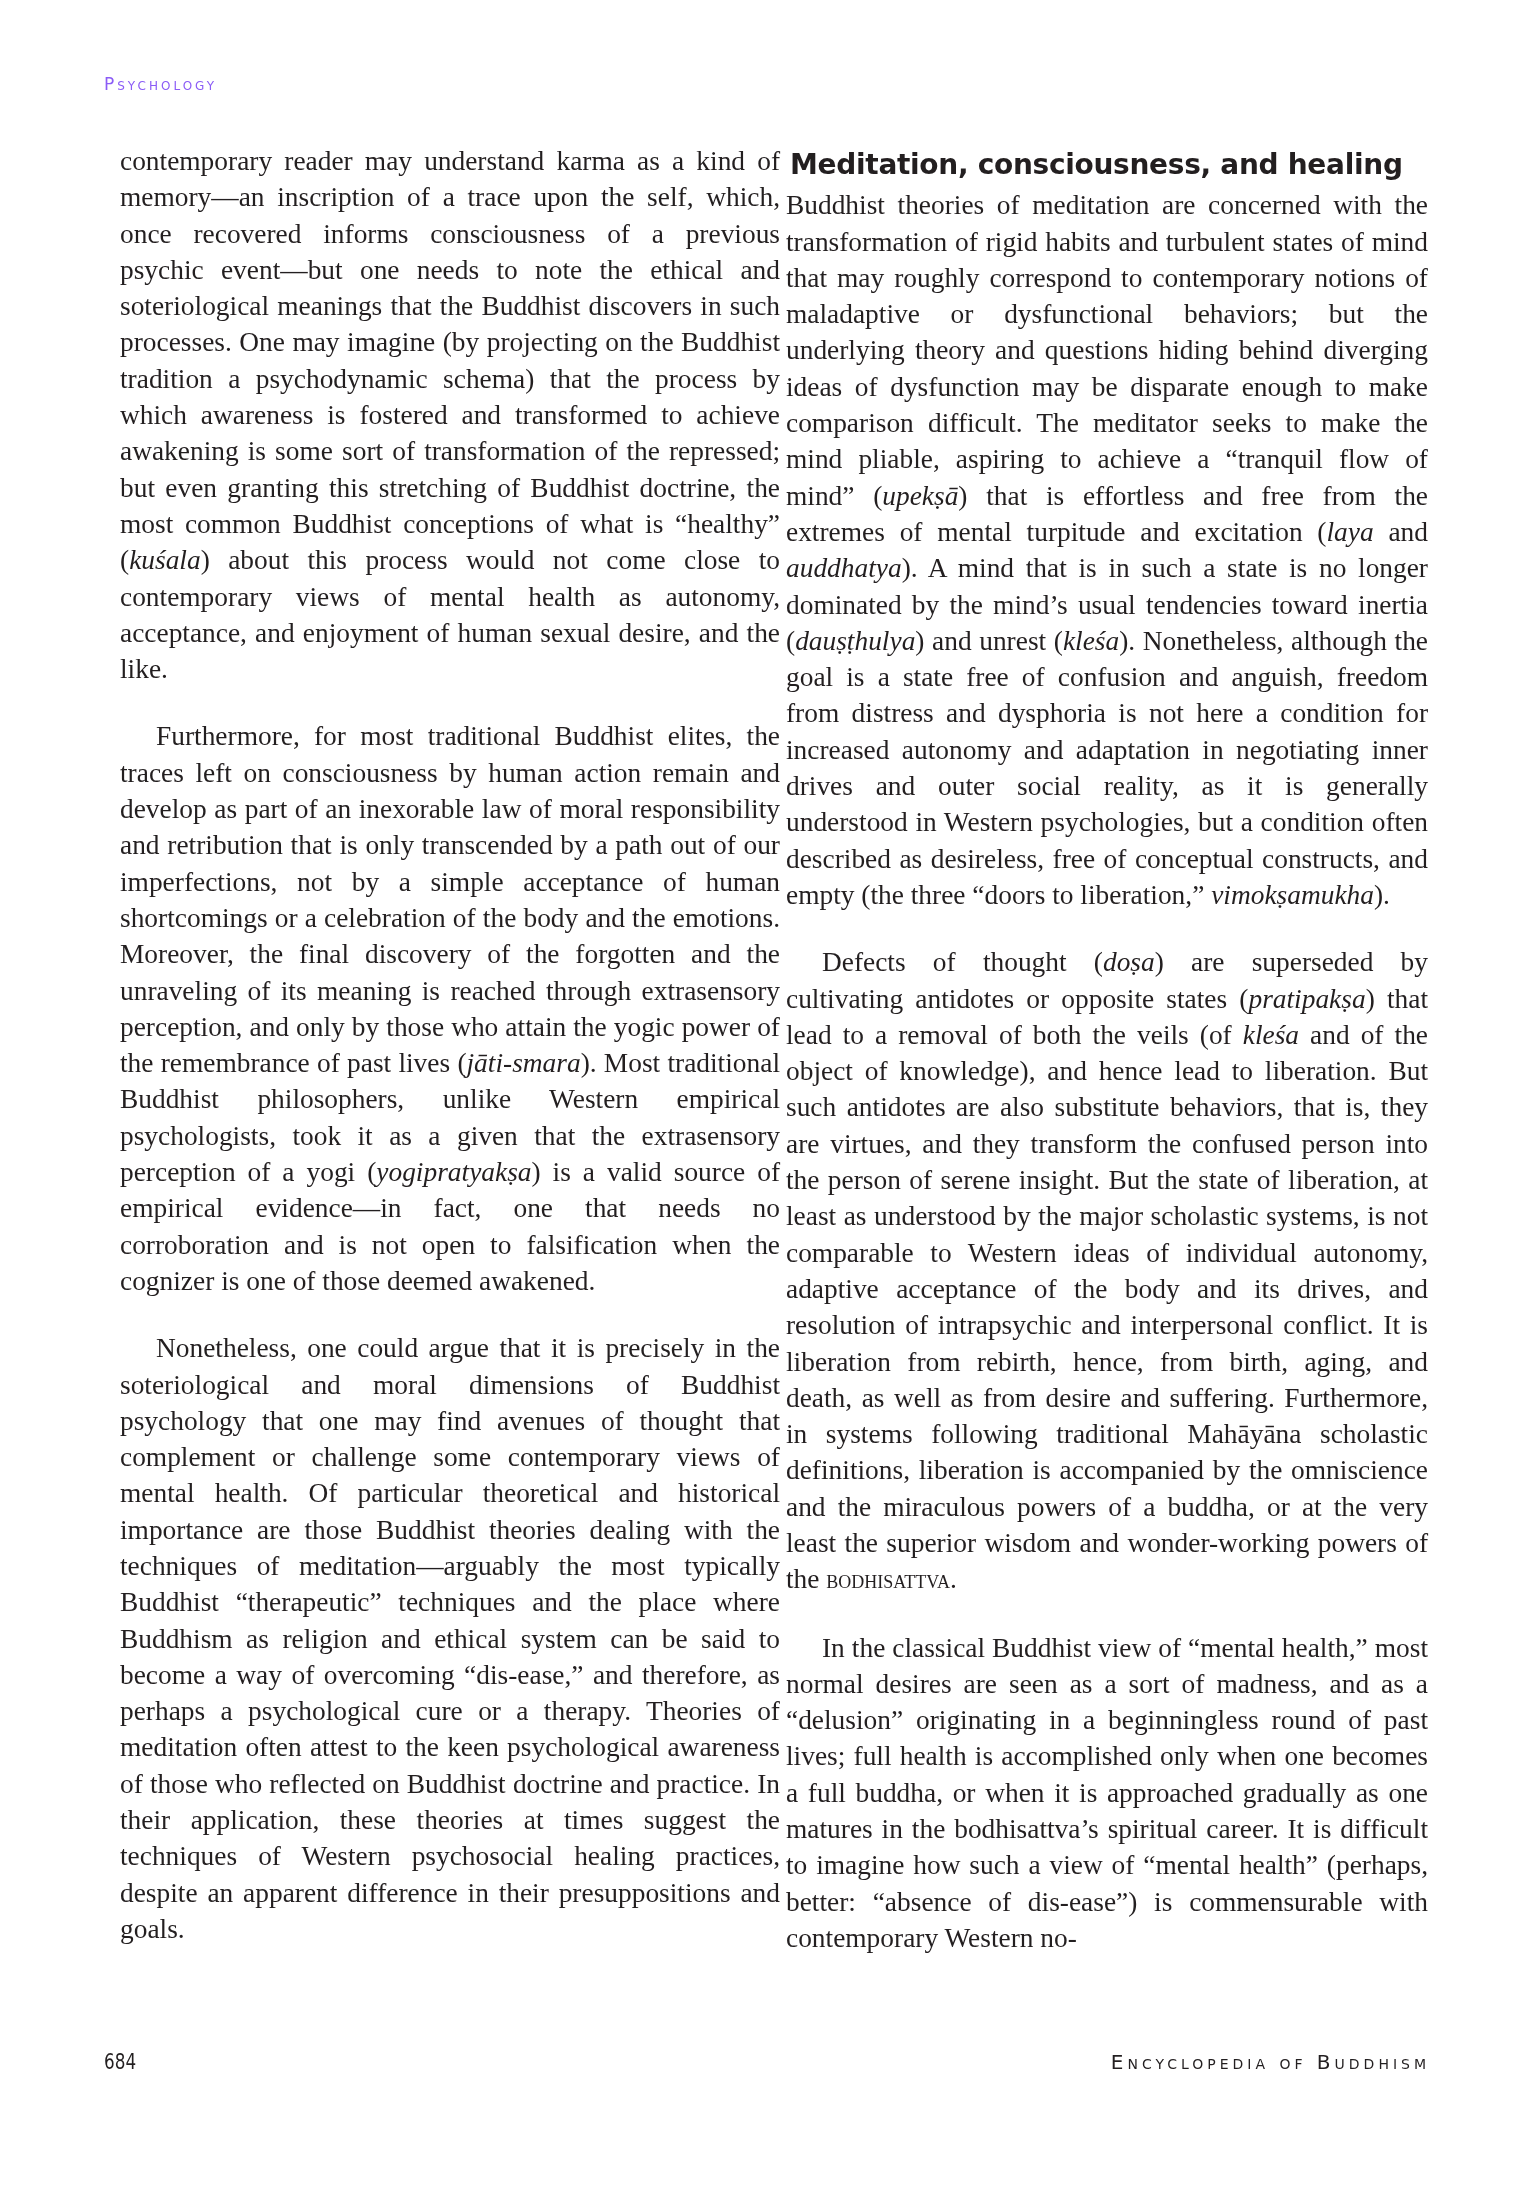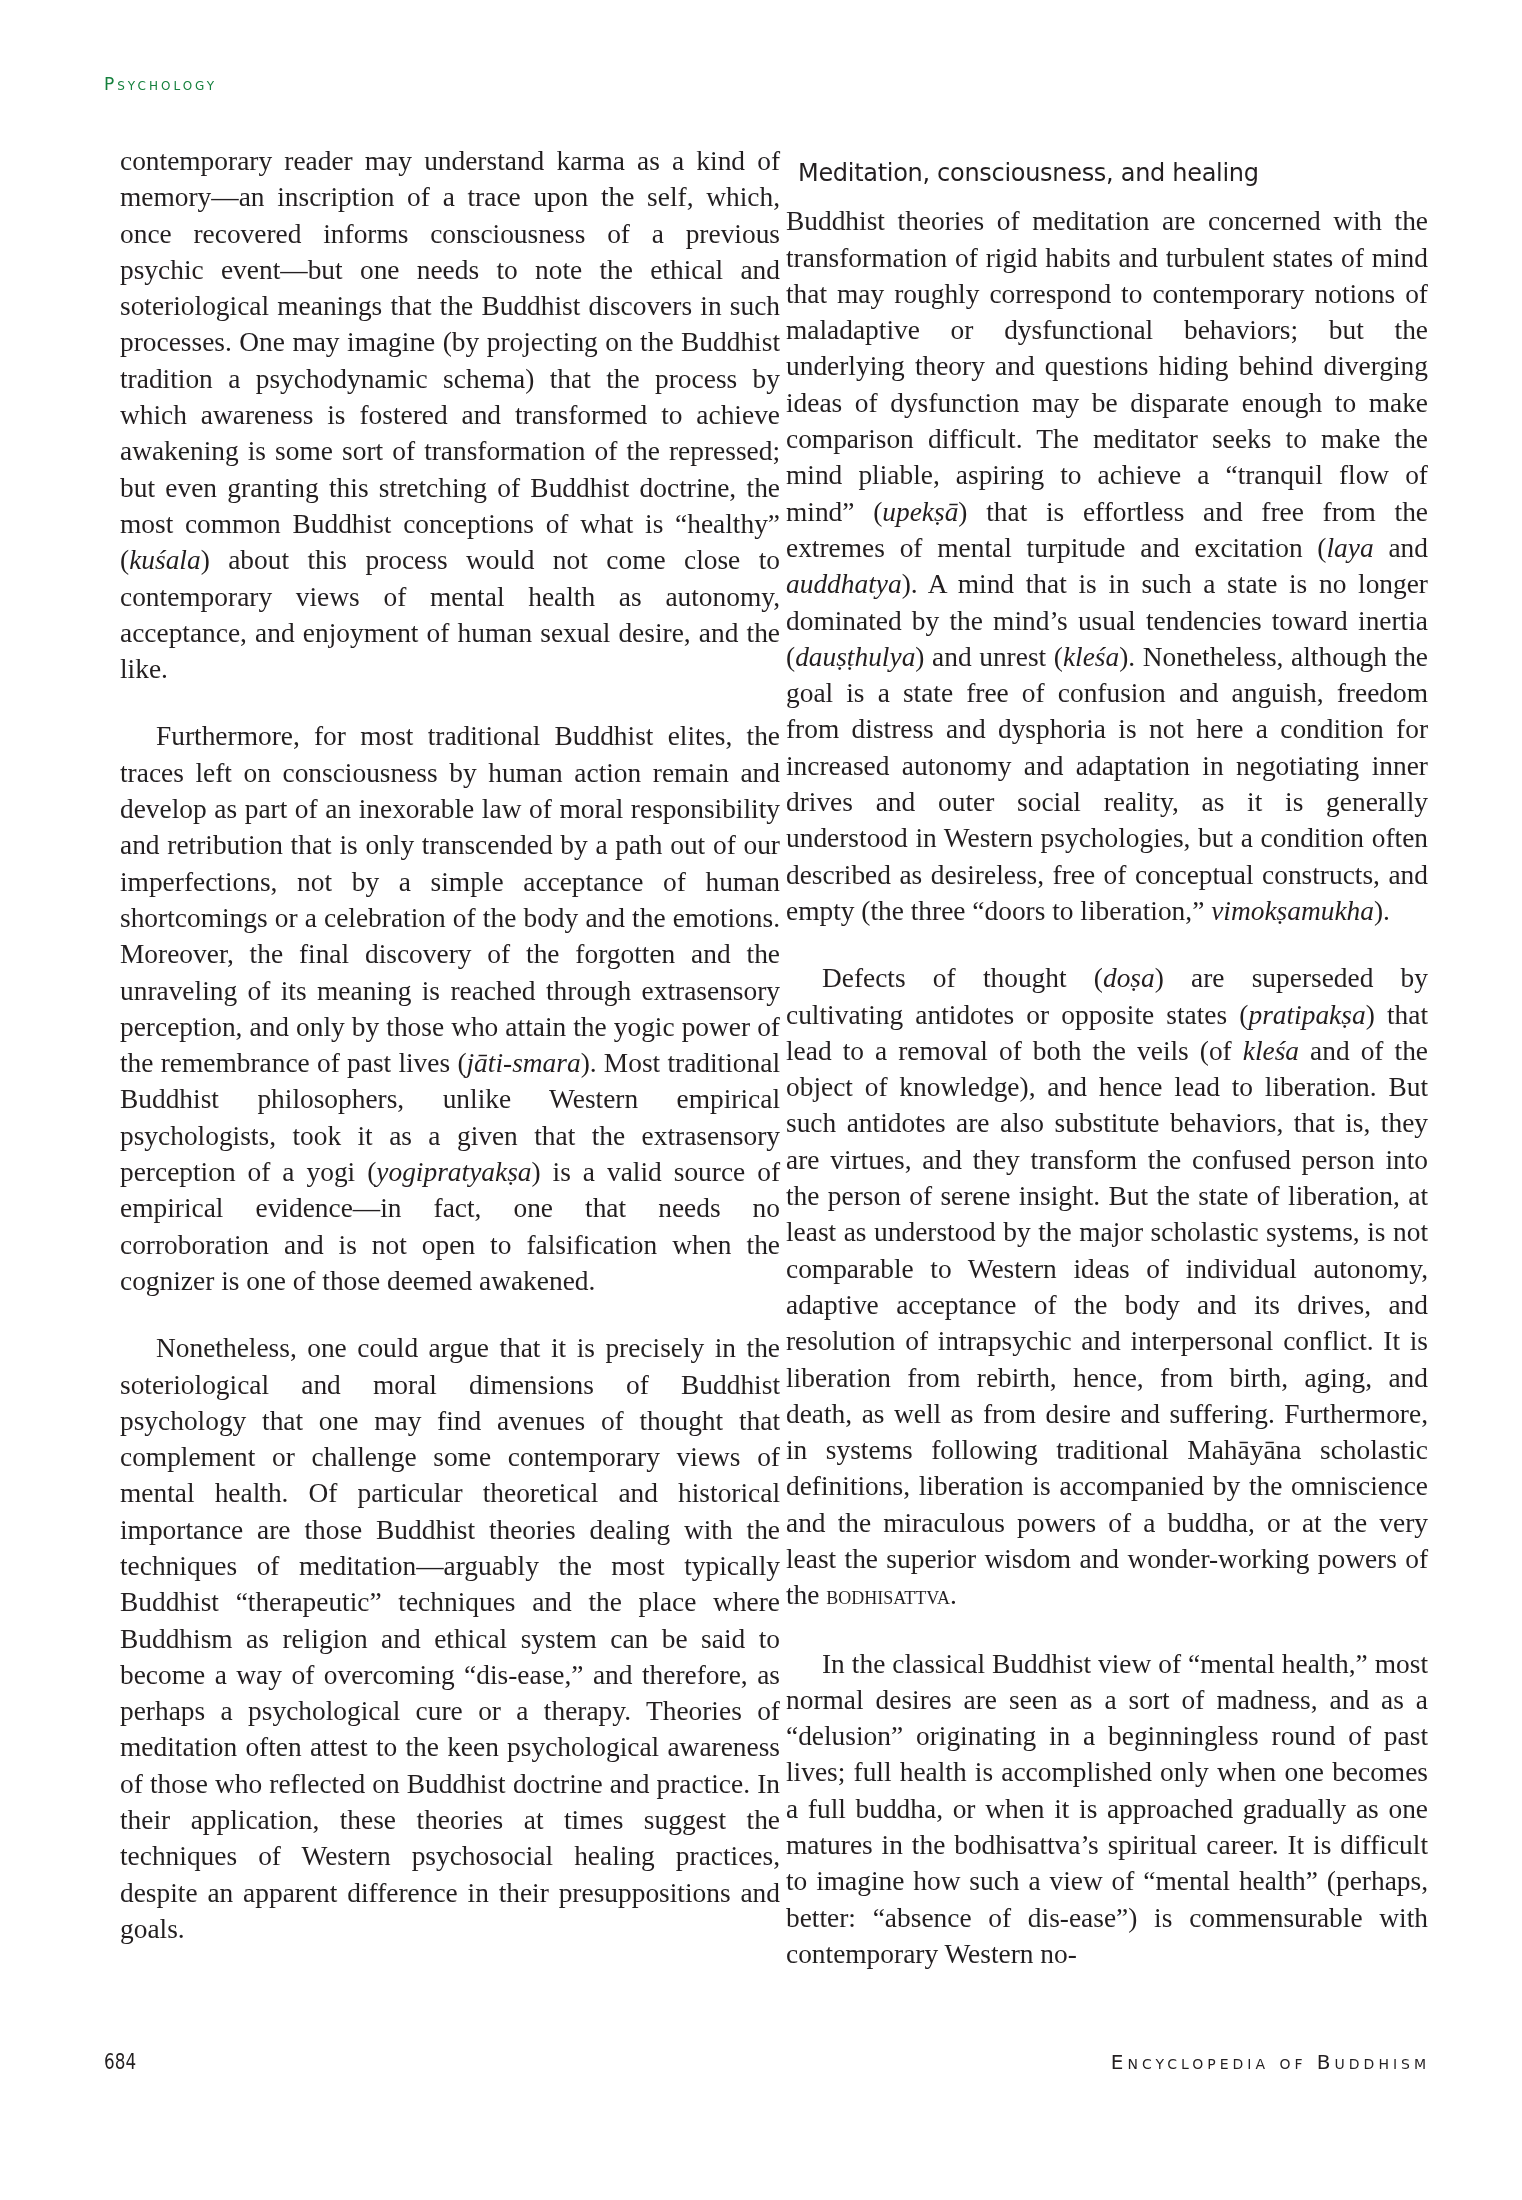--- a/index.html
+++ b/index.html
@@ -1,28 +1,28 @@
 <!DOCTYPE html>
 <html><head>
 <meta charset="utf-8">
 <style>
   html, body { margin: 0; padding: 0; background: #ffffff; }
   body { width: 1522px; height: 2200px; position: relative; overflow: hidden;
          font-family: "Liberation Serif", "DejaVu Serif", serif; color: #231f20; }
   .running-head { position: absolute; left: 104px; top: 74px; font-family: "DejaVu Sans", "Liberation Sans", sans-serif;
-         font-size: 17px; letter-spacing: 3px; font-variant: small-caps; color: #15803d; }
+         font-size: 17px; letter-spacing: 3px; font-variant: small-caps; color: #8b5cf6; }
   .col { position: absolute; top: 143px; width: 660px; font-size: 27.4px; line-height: 36.3px;
          text-align: justify; hyphens: manual; }
   .col.left { left: 120px; }
   .col.right { left: 786px; width: 642px; }
   .col p { margin: 0; }
   .col p.indent { text-indent: 36px; }
   .col p + p { margin-top: 31px; }
-  .section-heading { font-family: "DejaVu Sans", "Liberation Sans", sans-serif; font-weight: normal;
-         font-size: 24px; line-height: 36.3px; margin: 12px; letter-spacing: -0.3px; }
+  .section-heading { font-family: "DejaVu Sans", "Liberation Sans", sans-serif; font-weight: bold;
+         font-size: 28px; line-height: 36.3px; margin: 4px; letter-spacing: -0.3px; }
   .sc { font-variant: small-caps; font-size: 0.95em; }
   i { }
   .folio { position: absolute; left: 104px; top: 2050px; font-family: "DejaVu Sans", "Liberation Sans", sans-serif;
          font-size: 21px; transform: scaleX(0.8); transform-origin: left; }
   .book-title { position: absolute; right: 92px; top: 2050px; font-family: "DejaVu Sans", "Liberation Sans", sans-serif;
          font-size: 20px; letter-spacing: 4px; font-variant: small-caps; }
 </style>
 </head>
 <body>
 

